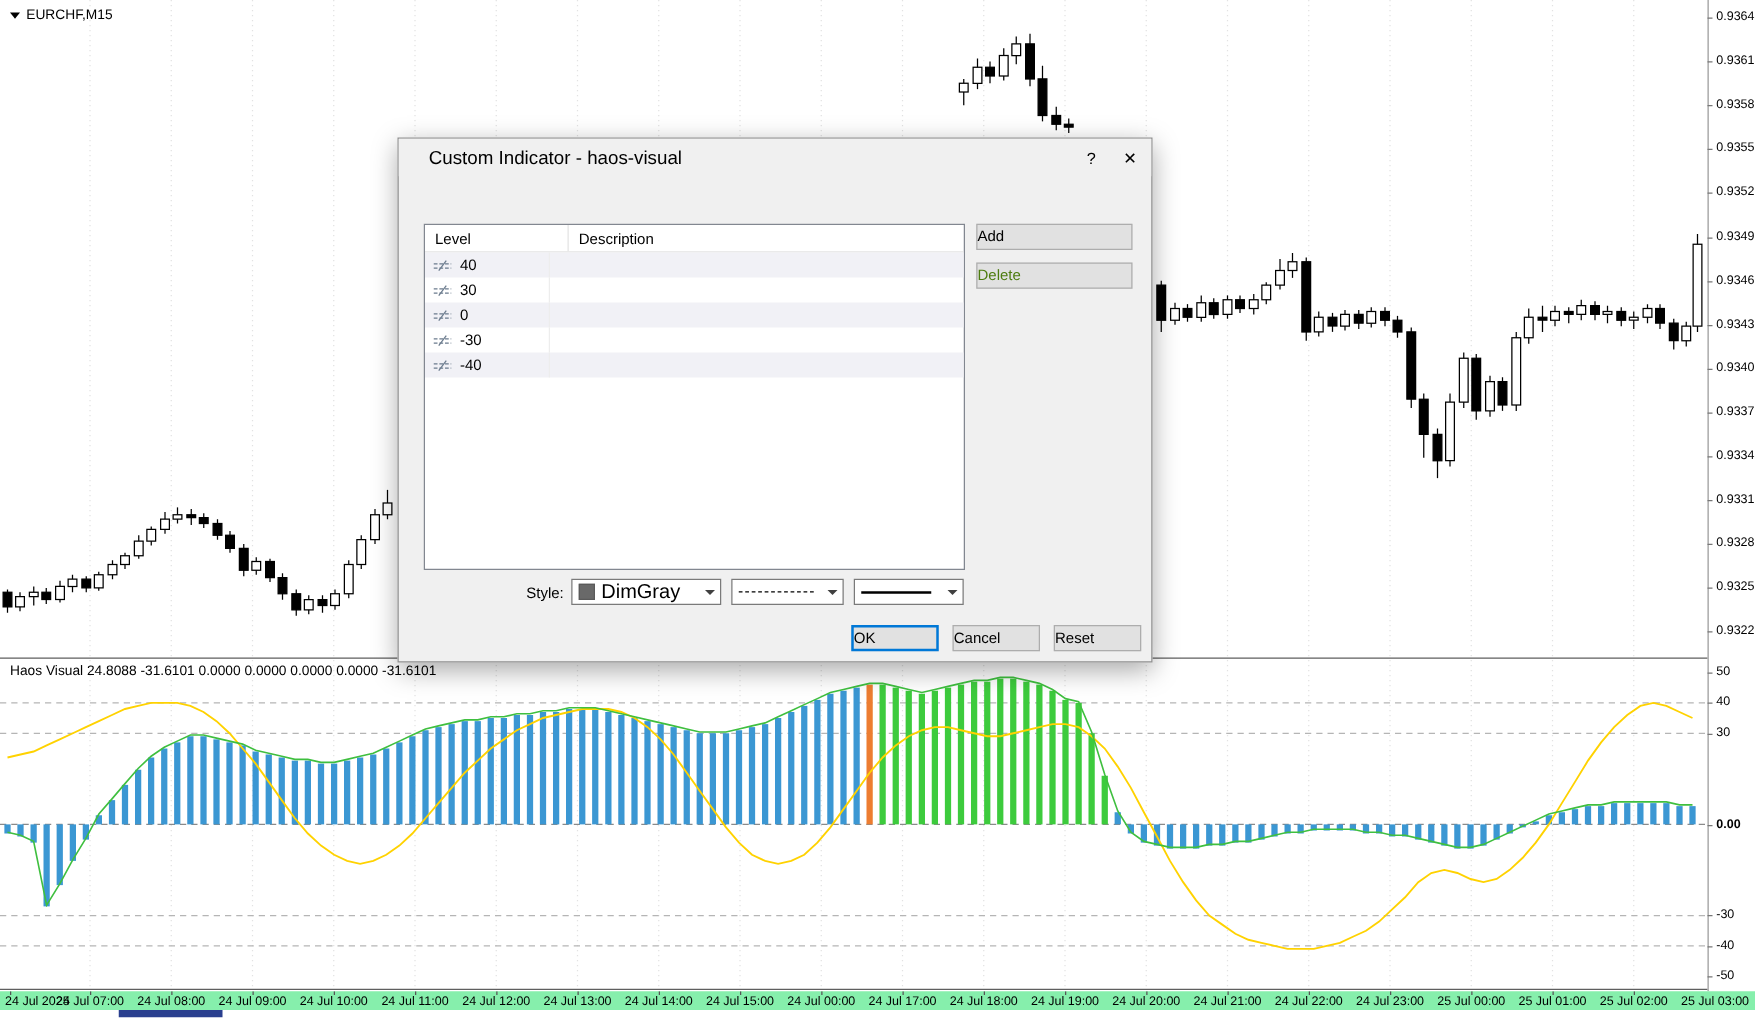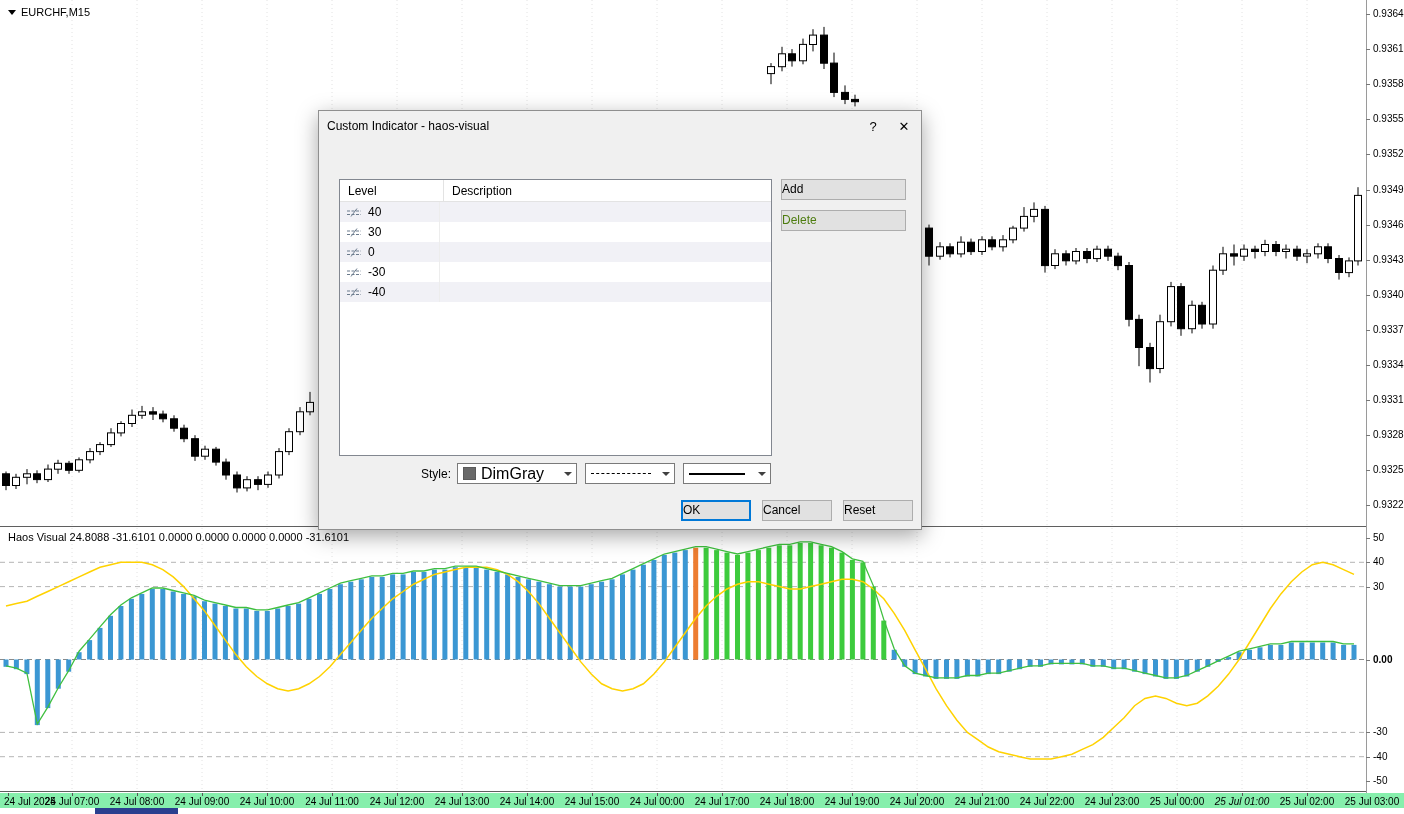--- a/index.html
+++ b/index.html
@@ -24,30 +24,30 @@
   .ax-tick{position:absolute;left:0;width:4px;height:1px;background:#777}
   #time-axis{position:absolute;left:0;top:793px;width:1404px;height:15px;background:#86efac;overflow:hidden}
   .ta-label{position:absolute;top:3px;width:68px;text-align:center;font-size:10px;white-space:nowrap}
   .ta-label.first{text-align:left;width:70px}
   .ta-tick{position:absolute;top:0;width:1px;height:3px;background:#555}
   #taskbar-frag{position:absolute;left:95px;top:808px;width:83px;height:6px;background:#2A3F8F}
 
   
   #dialog{position:absolute;left:318px;top:110px;width:604px;height:420px;background:#f0f0f0;border:1px solid #8f8f8f;box-shadow:0 6px 20px rgba(0,0,0,.35);z-index:10;font-size:12px}
   .titlebar{position:absolute;left:0;top:0;width:100%;height:30px;display:flex;align-items:center;background:#f0f0f0}
-  .titlebar .title{flex:1;padding-left:8px;font-size:12px}
+  .titlebar .title{flex:1;padding-left:24px;font-size:15px}
   .tb-btn{width:34px;height:30px;display:flex;align-items:center;justify-content:center;font-size:13px;cursor:default}
   .tb-btn.help{width:28px}
   .tabs{position:absolute;left:10px;top:39px;display:flex;align-items:flex-end;height:22px}
   .tab{padding:3px 9px 4px 9px;background:#f0f0f0;border:1px solid #d0d0d0;margin-right:-1px;font-size:12px;height:21px;cursor:default}
   .tab.active{background:#fdfdfd;border-color:#b0b0b0;border-bottom-color:#fdfdfd;height:23px;position:relative;z-index:2}
   #levels-table{position:absolute;left:20px;top:68px;width:433px;height:277px;background:#fff;border:1px solid #828790;overflow:hidden}
   .tbl-header{display:flex;height:22px;border-bottom:1px solid #e3e3e3}
   .th{padding:4px 8px;font-size:12px}
-  .th-level{width:104px;border-right:1px solid #e3e3e3}
+  .th-level{width:115px;border-right:1px solid #e3e3e3}
   .rows .row{display:flex;height:20px;align-items:stretch}
   .rows .row:nth-child(odd){background:#f1f1f6}
   .cell-level{width:100px;display:flex;align-items:center;gap:6px;padding-left:6px;border-right:1px solid #ededed}
   .cell-desc{flex:1}
   .lvl-icon{display:inline-flex}
   .btn{position:absolute;background:#e1e1e1;border:1px solid #adadad;font-size:12px;text-align:left;line-height:19px;height:21px;cursor:default}
   #add-btn{left:462px;top:68px;width:125px}
   #delete-btn{left:462px;top:99px;width:125px;color:#4d7c0f}
   #style-row{position:absolute;left:0;top:352px;width:100%;height:21px}
   #style-label{position:absolute;left:70px;top:4px;width:62px;text-align:right}
@@ -506,21 +506,21 @@
       <div class="ta-label" style="left: 883px;">24 Jul 20:00</div>
       <div class="ta-tick" style="left: 917px;"></div>
       <div class="ta-label" style="left: 948px;">24 Jul 21:00</div>
       <div class="ta-tick" style="left: 982px;"></div>
       <div class="ta-label" style="left: 1013px;">24 Jul 22:00</div>
       <div class="ta-tick" style="left: 1047px;"></div>
       <div class="ta-label" style="left: 1078px;">24 Jul 23:00</div>
       <div class="ta-tick" style="left: 1112px;"></div>
       <div class="ta-label" style="left: 1143px;">25 Jul 00:00</div>
       <div class="ta-tick" style="left: 1177px;"></div>
-      <div class="ta-label" style="left: 1208px; font-style: italic;">25 Jul 01:00</div>
+      <div class="ta-label" style="left: 1208px;">25 Jul 01:00</div>
       <div class="ta-tick" style="left: 1242px;"></div>
       <div class="ta-label" style="left: 1273px;">25 Jul 02:00</div>
       <div class="ta-tick" style="left: 1307px;"></div>
       <div class="ta-label" style="left: 1338px;">25 Jul 03:00</div>
     </div>
   <div id="taskbar-frag"></div>
 
   <div id="dialog">
     <div class="titlebar">
       <span class="title">Custom Indicator - haos-visual</span>

